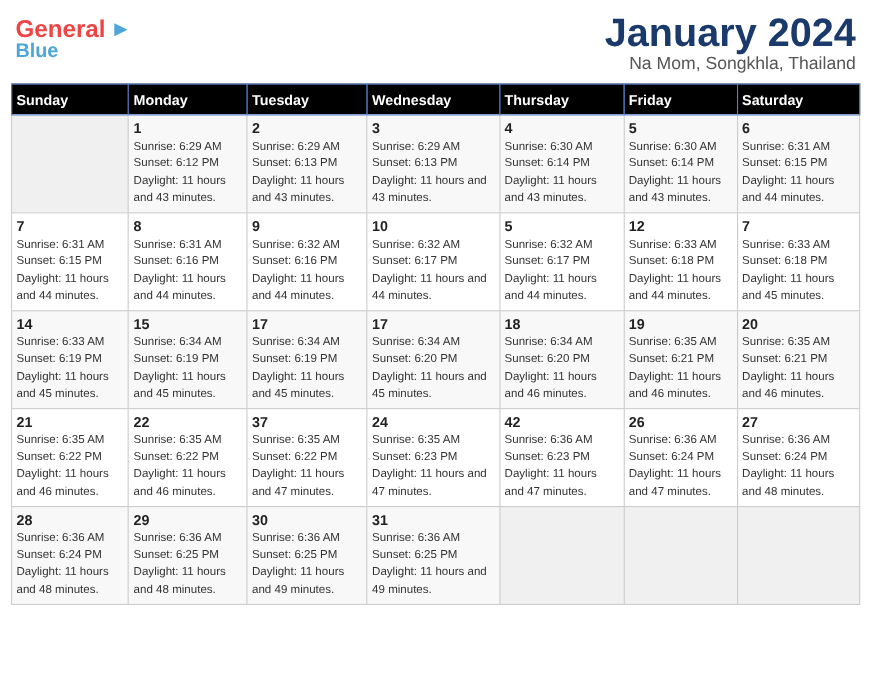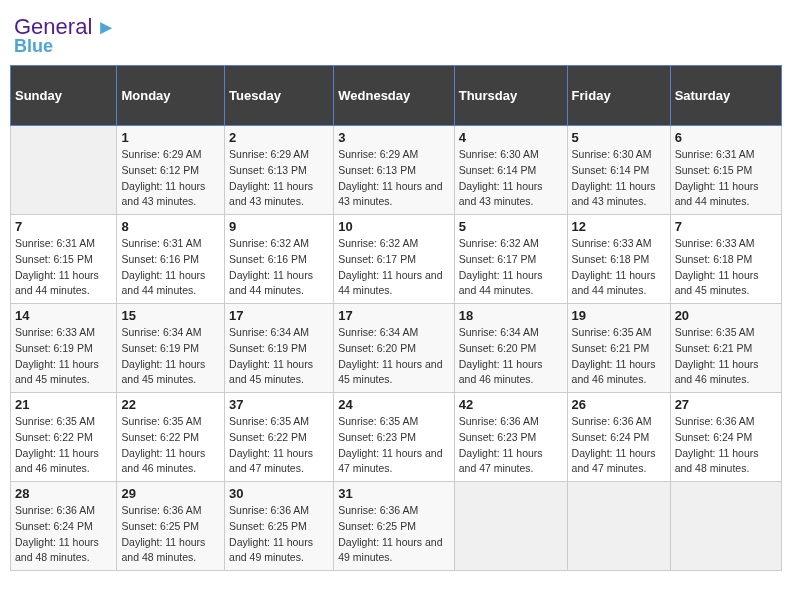--- a/index.html
+++ b/index.html
@@ -41,23 +41,23 @@
       font-size: 16px;
       color: #555;
       font-weight: normal;
     }
     table {
       width: 100%;
       border-collapse: collapse;
       font-size: 11px;
     }
     thead tr th {
-      background-color: #404040;
+      background-color: #000000;
       color: #fff;
-      padding: 22px 4px;
+      padding: 6px 4px;
       text-align: left;
       font-size: 13px;
       font-weight: bold;
       border: 1px solid #5580cc;
     }
     tbody tr td {
       border: 1px solid #ccc;
       padding: 4px 4px;
       vertical-align: top;
       min-height: 80px;
@@ -80,24 +80,28 @@
     .empty-cell {
       background: #f0f0f0 !important;
     }
   </style>
 </head>
 <body>
 
 <div class="header">
   <div class="logo">
     <div class="logo-row">
-      <span style="font-size:22px;font-weight:normal;color:#4c1d95;">General</span>
+      <span style="font-size:22px;font-weight:bold;color:#ef4444;">General</span>
       <span style="color:#4da6d9;font-size:20px;margin-left:2px;">►</span>
     </div>
     <div style="font-size:18px;font-weight:bold;color:#4da6d9;margin-top:-4px;">Blue</div>
+  </div>
+  <div class="title-block">
+    <h1>January 2024</h1>
+    <h2>Na Mom, Songkhla, Thailand</h2>
   </div>
 </div>
 
 <table>
   <thead>
     <tr>
     <th>Sunday</th>
         <th>Monday</th>
         <th>Tuesday</th>
         <th>Wednesday</th>

